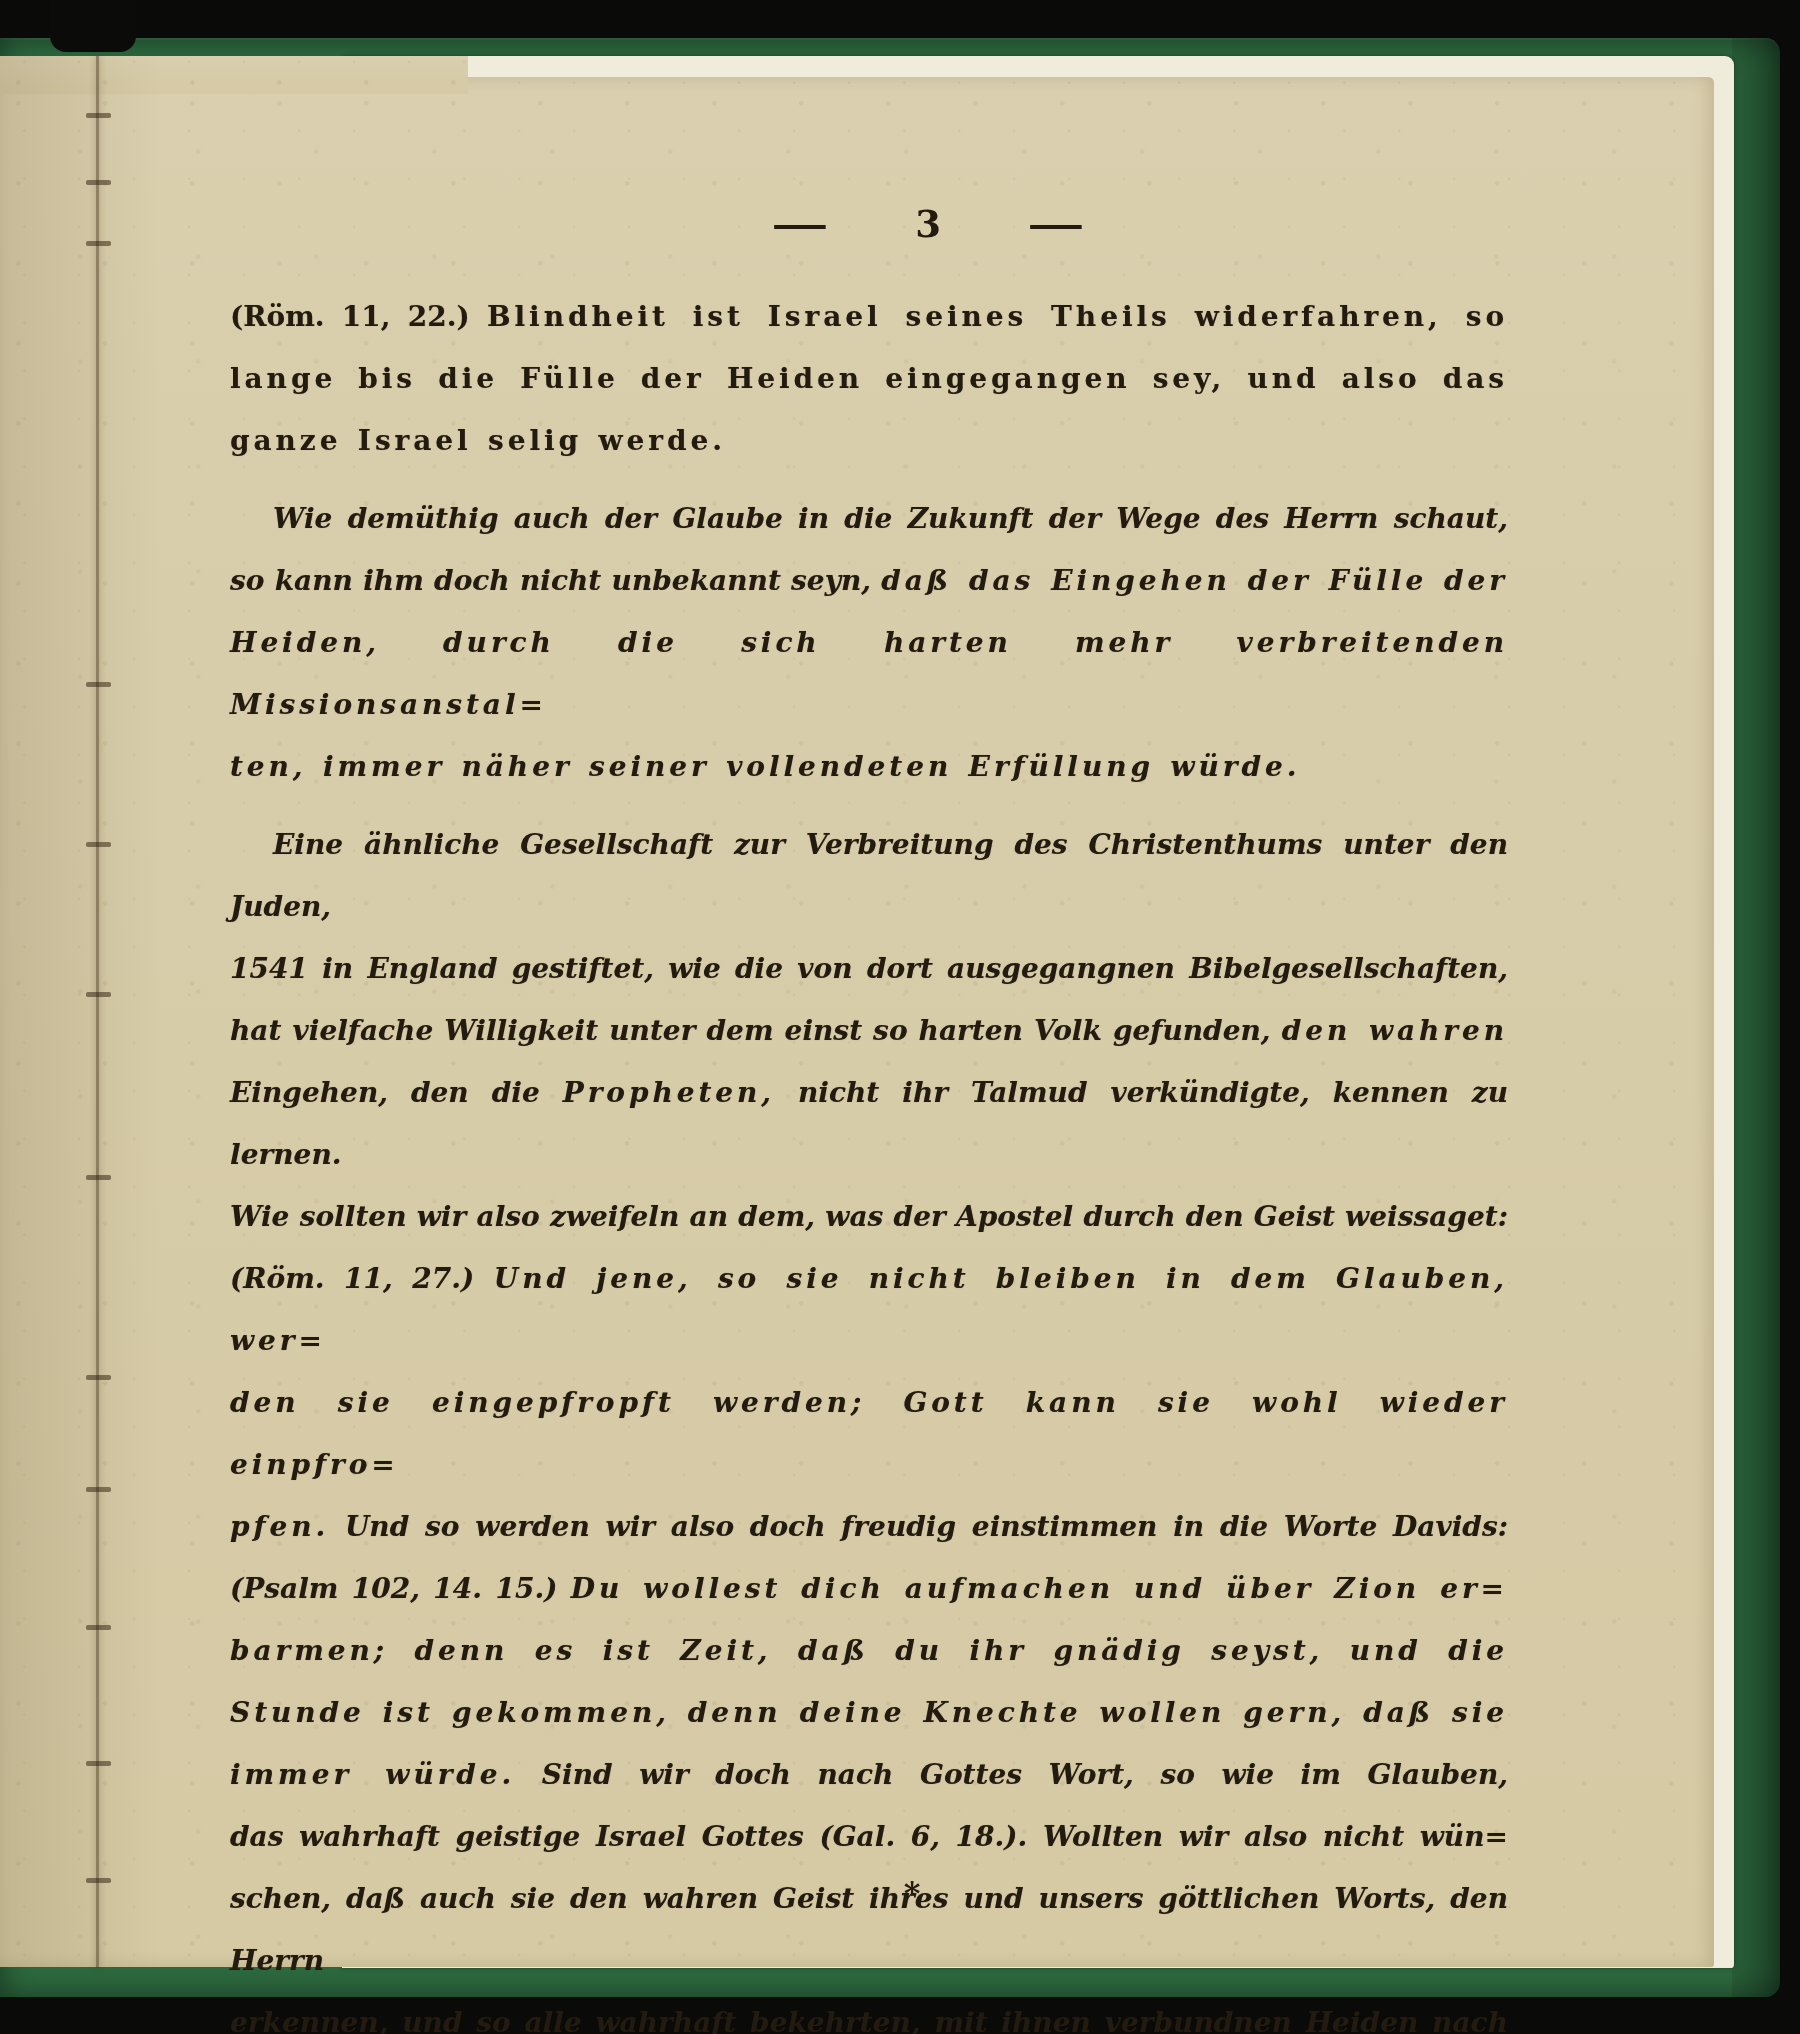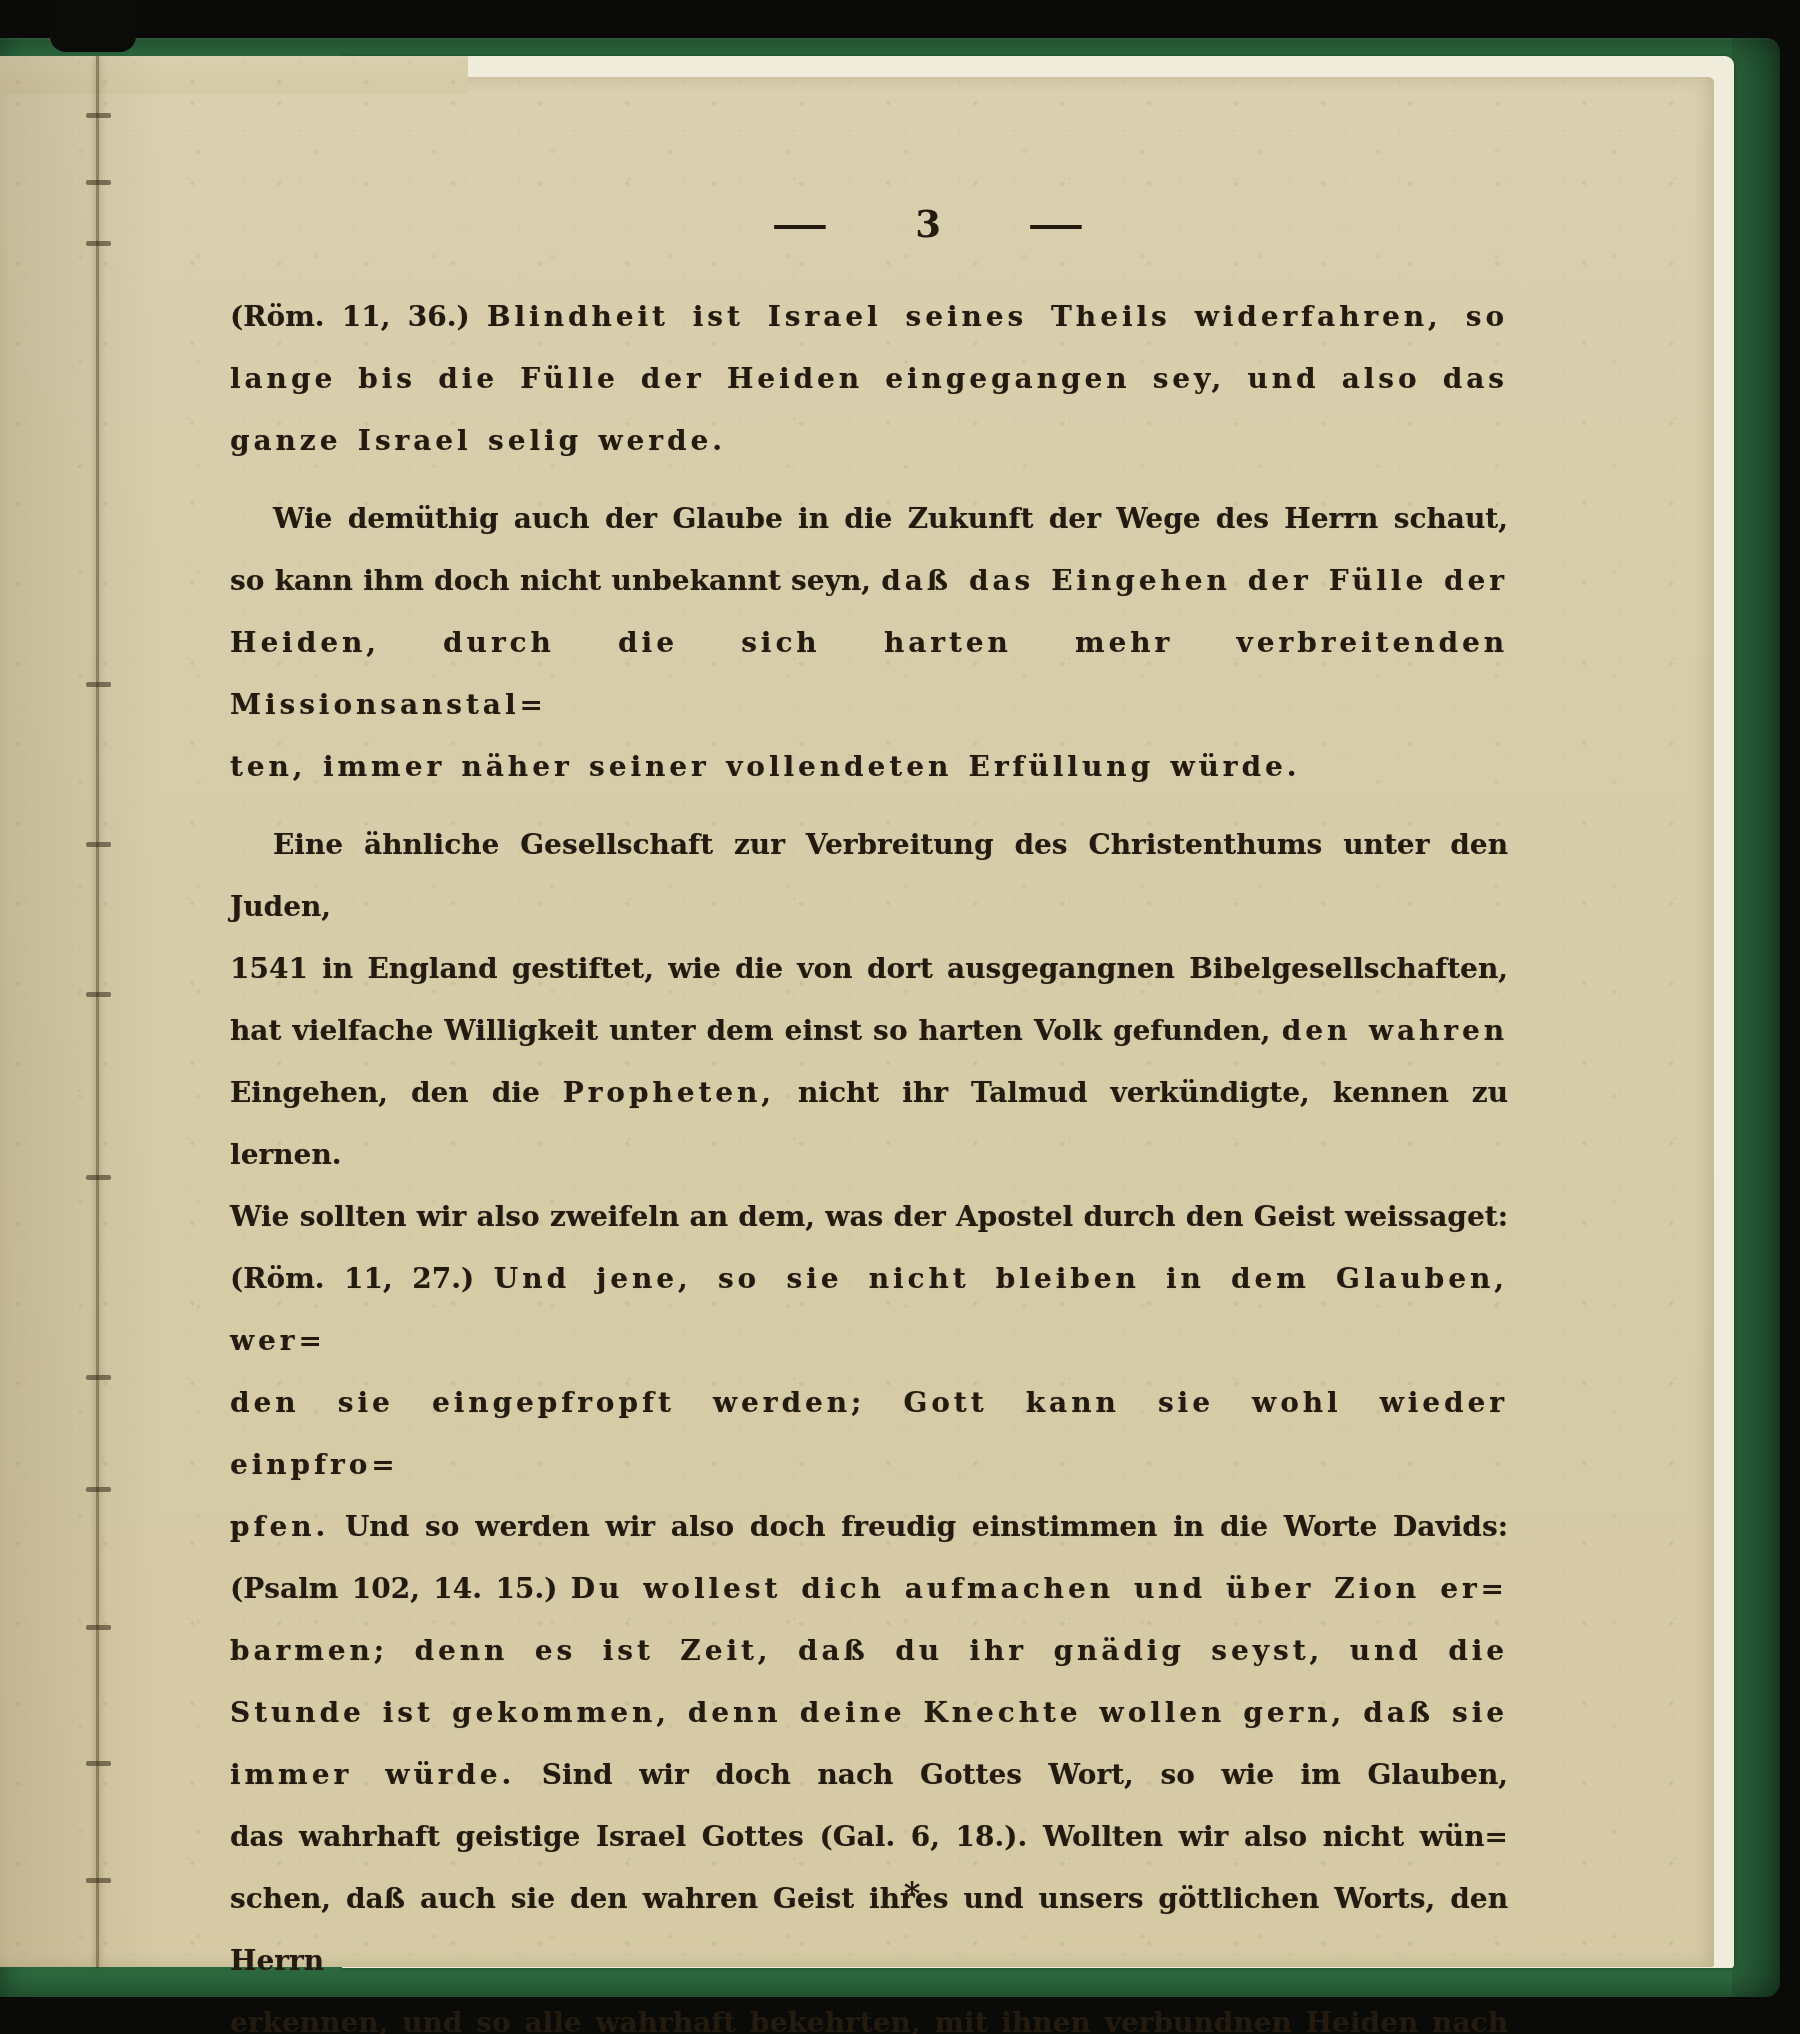--- a/index.html
+++ b/index.html
@@ -72,21 +72,21 @@
     display:inline-block;font-weight:700;font-size:34px;
     transform:scaleX(1.7);transform-origin:center;
   }
   .pnum{font-weight:700;font-size:37px;}
   
   .textblock{
     position:absolute;left:230px;top:286px;width:1278px;
     color:#241b10;font-size:28px;font-weight:700;line-height:62px;
     text-shadow:0 0 0.9px rgba(36,27,16,.35);
   }
-  .para + .para{margin-top:16px;}
+  .para + .para{margin-top:16px;font-style:italic;}
   .line{text-align:justify;text-align-last:justify;}
   .line.indent{text-indent:43px;}
   .line.no-justify-last{text-align-last:left;}
   .seg.spaced{letter-spacing:.14em;word-spacing:.10em;}
   
   .footer{
     position:absolute;left:230px;top:1874px;width:1278px;
     padding-left:86px;box-sizing:border-box;
     text-align:center;color:#241b10;
     font-size:32px;font-weight:700;
@@ -118,21 +118,21 @@
 <i class="stitch" style="top:1878px"></i>
 
 <div class="header">
   <span class="hdash">—</span>
   <span class="pnum">3</span>
   <span class="hdash">—</span>
 </div>
 
 <div class="textblock" id="textblock">
     <div class="para">
-      <div class="line"><span class="seg">(Röm. 11, 36.) </span><span class="seg spaced">Blindheit ist Israel seines Theils widerfahren, so</span></div>
+      <div class="line"><span class="seg">(Röm. 11, 22.) </span><span class="seg spaced">Blindheit ist Israel seines Theils widerfahren, so</span></div>
       <div class="line"><span class="seg spaced">lange bis die Fülle der Heiden eingegangen sey, und also das</span></div>
       <div class="line no-justify-last"><span class="seg spaced">ganze Israel selig werde.</span></div>
     </div>
     <div class="para">
       <div class="line indent"><span class="seg">Wie demüthig auch der Glaube in die Zukunft der Wege des Herrn schaut,</span></div>
       <div class="line"><span class="seg">so kann ihm doch nicht unbekannt seyn, </span><span class="seg spaced">daß das Eingehen der Fülle der</span></div>
       <div class="line"><span class="seg spaced">Heiden, durch die sich harten mehr verbreitenden Missionsanstal=</span></div>
       <div class="line no-justify-last"><span class="seg spaced">ten, immer näher seiner vollendeten Erfüllung würde.</span></div>
     </div>
     <div class="para">

